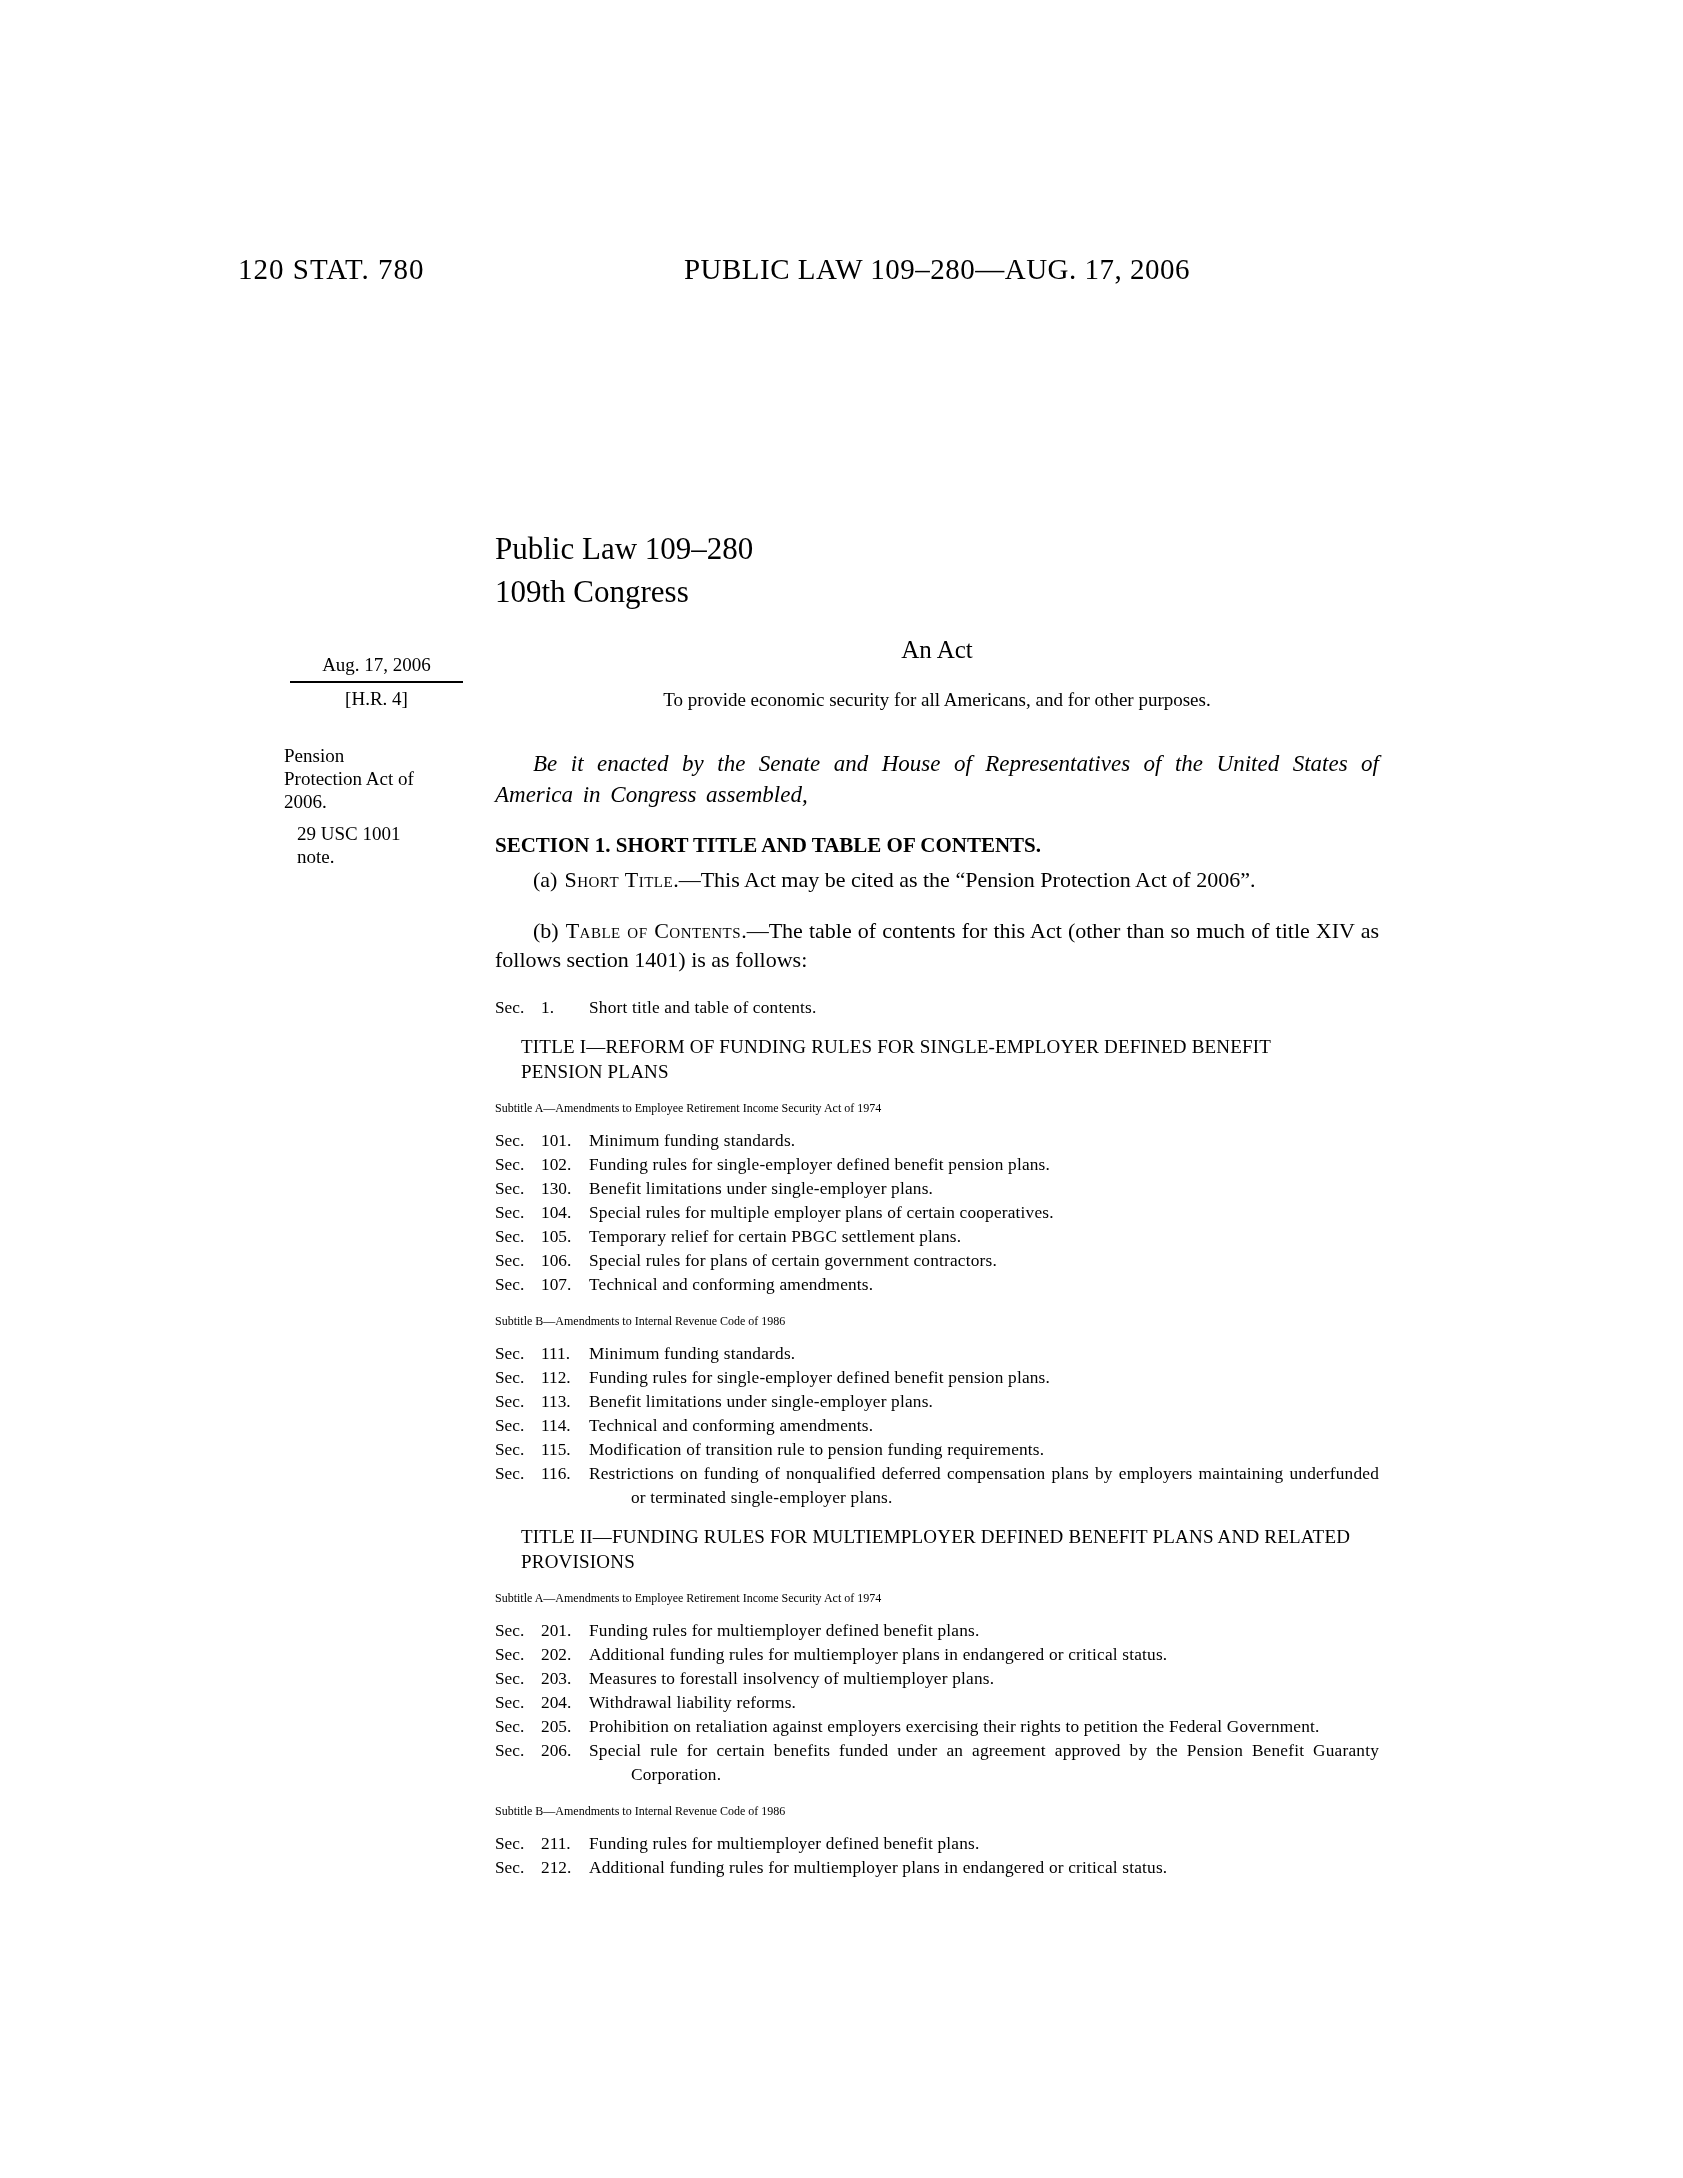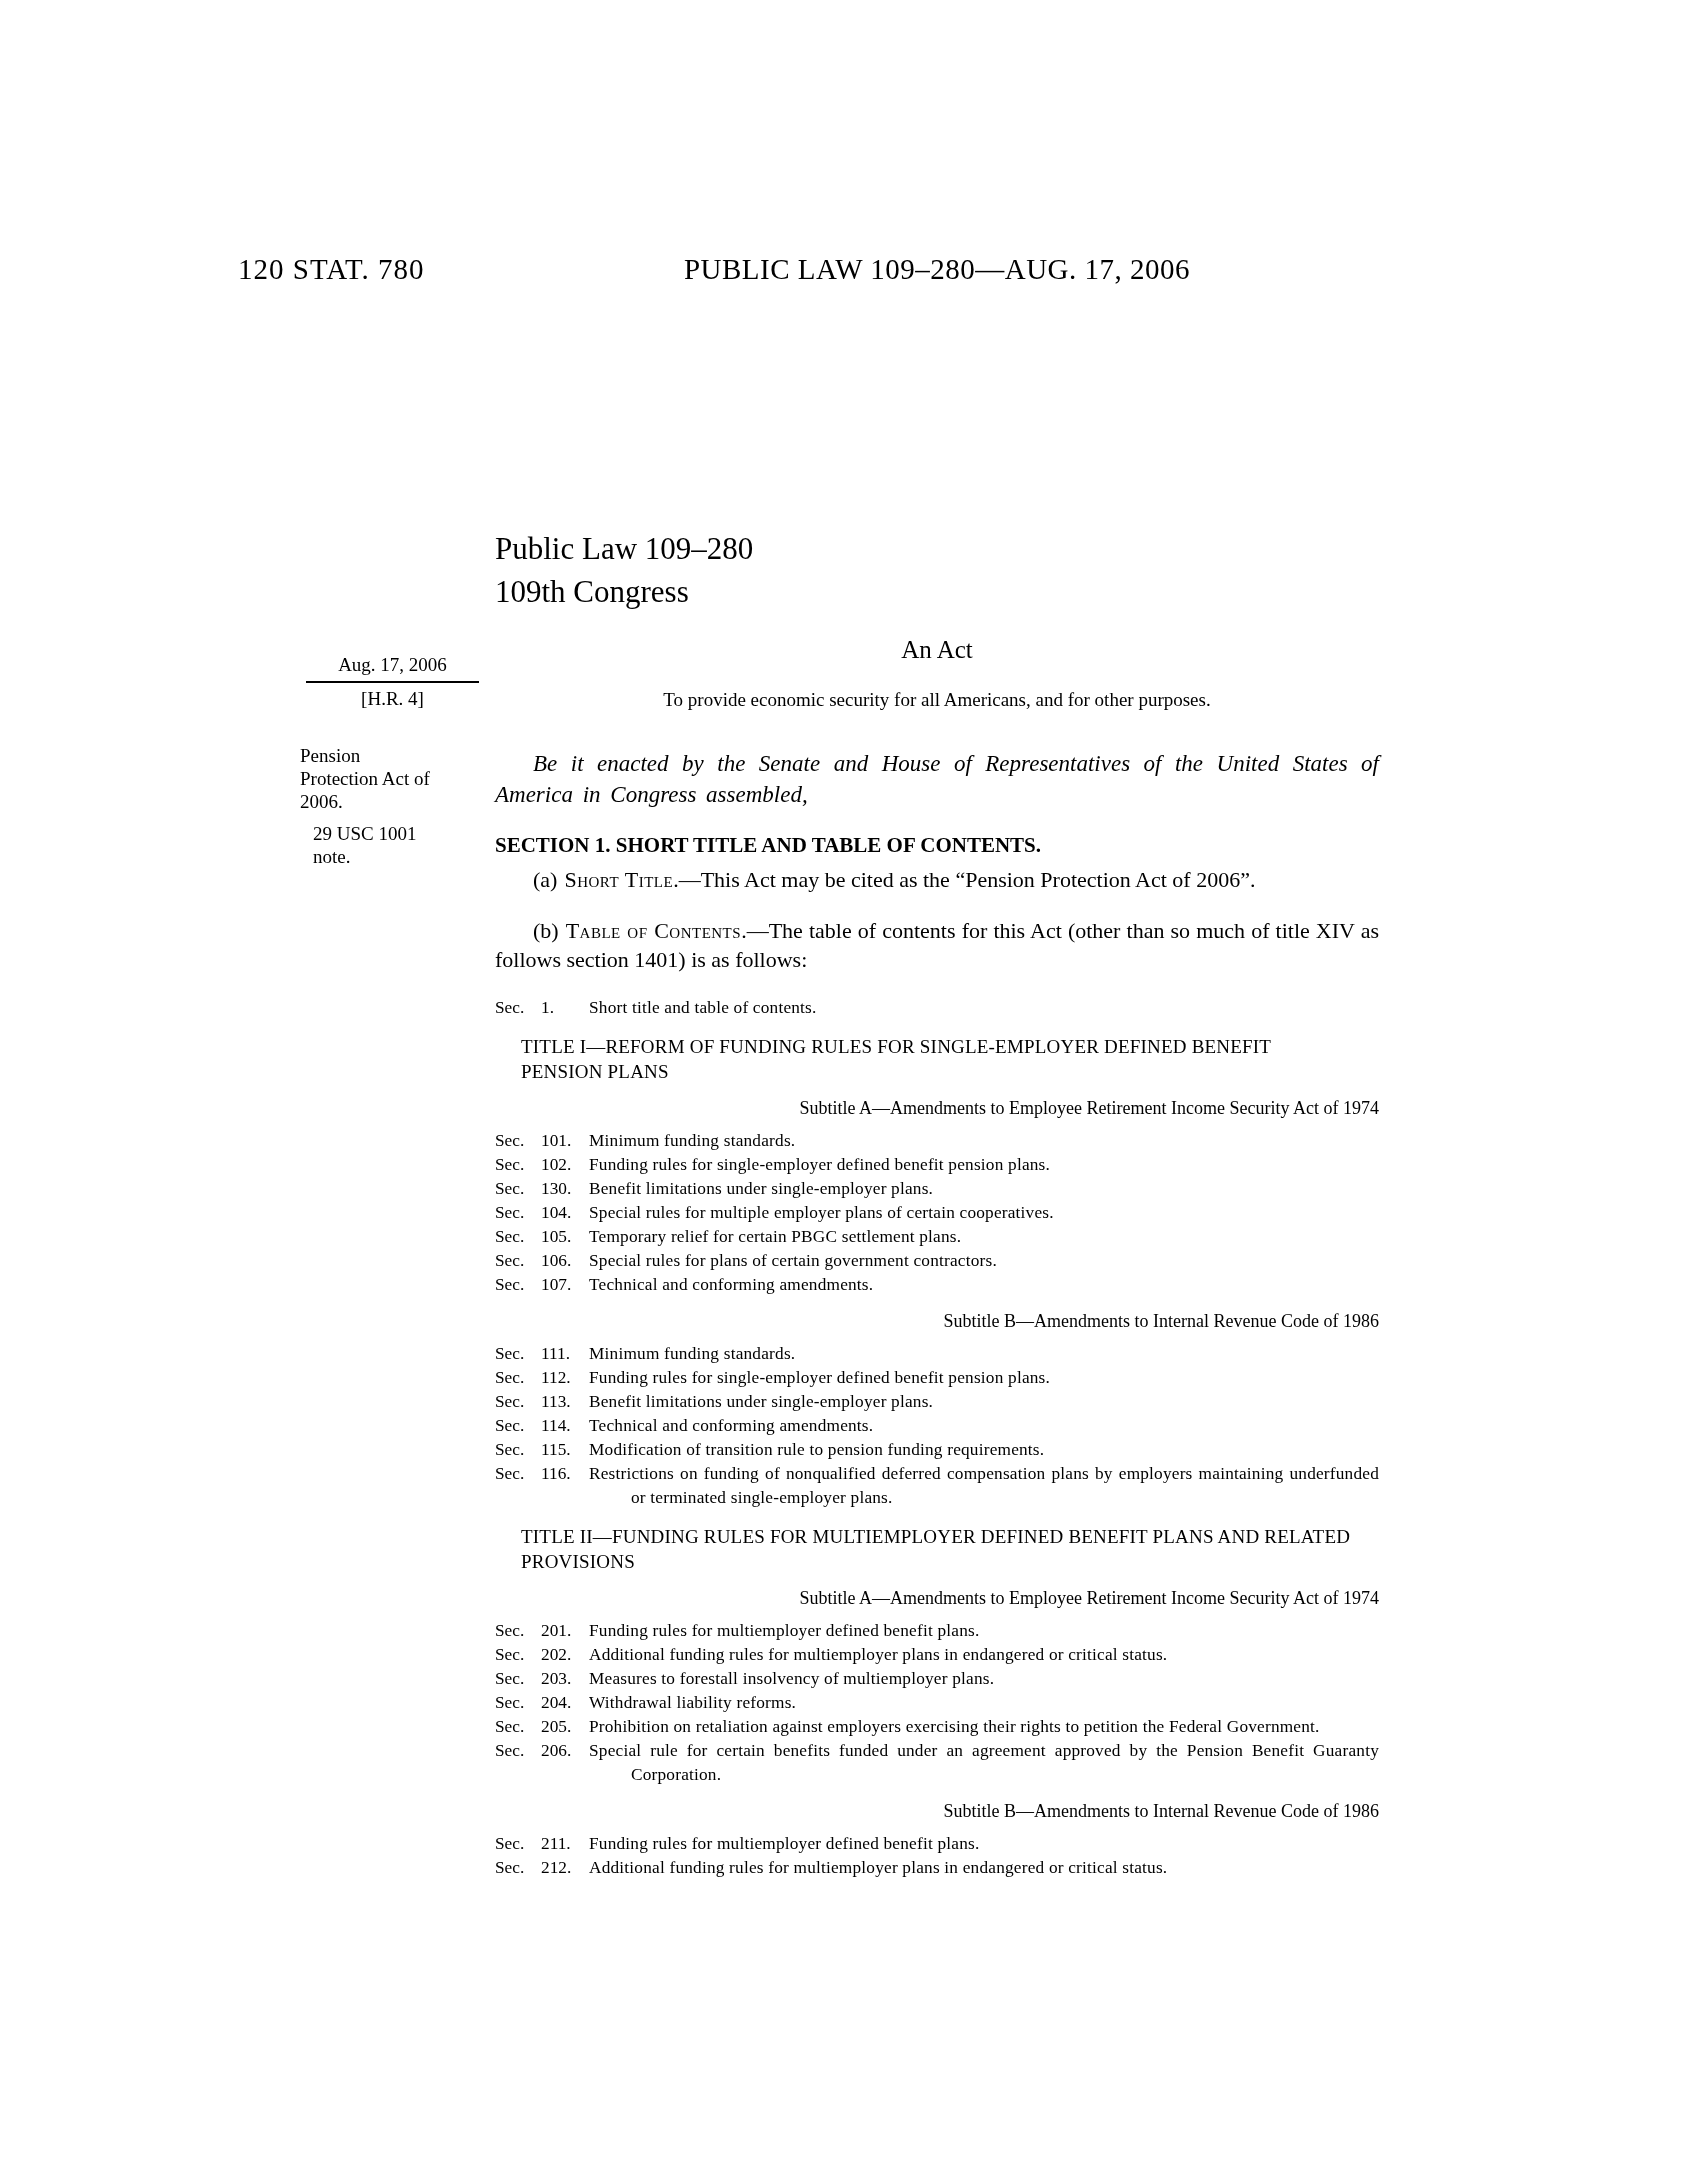--- a/index.html
+++ b/index.html
@@ -15,21 +15,21 @@
   .stat-number {
     position: absolute; left: 238px; top: 0;
     font-size: 29px; letter-spacing: 1px; white-space: nowrap;
   }
   .law-running-title {
     position: absolute; left: 495px; top: 0; width: 884px;
     text-align: center; font-size: 29px; letter-spacing: 0.5px; white-space: nowrap;
   }
 
   
-  .margin-note { position: absolute; font-size: 19px; line-height: 23px; margin-left: 16px; }
+  .margin-note { position: absolute; font-size: 19px; line-height: 23px; }
   .note-date-block { left: 290px; top: 653px; width: 173px; text-align: center; }
   .note-date { padding-bottom: 5px; border-bottom: 2px solid #000; }
   .note-bill { padding-top: 4px; }
   .note-short-title { left: 284px; top: 744px; width: 139px; }
   .note-usc { left: 297px; top: 822px; width: 114px; }
 
   
   .content { position: absolute; left: 495px; top: 530px; width: 884px; }
 
   .law-number { font-size: 31px; line-height: 38px; font-weight: normal; margin: 0; }
@@ -55,21 +55,21 @@
   
   .toc { margin-top: 13px; font-size: 17.3px; line-height: 24px; }
   .toc-sec { display: flex; }
   .toc-sec-label { width: 46px; flex-shrink: 0; }
   .toc-sec-num   { width: 48px; flex-shrink: 0; }
   .toc-sec-text  { flex: 1; text-align: justify; padding-left: 42px; text-indent: -42px; letter-spacing: 0.2px; }
   .toc-title {
     text-align: left; font-size: 19px; line-height: 25px;
     max-width: 832px; margin: 14px auto 11px auto; letter-spacing: 0.2px;
   }
-  .toc-subtitle { text-align: right; font-size: 18px; line-height: 24px; margin: 12px 0 9px 0; }
+  .toc-subtitle { text-align: left; font-size: 12px; line-height: 24px; margin: 12px 0 9px 0; }
 </style>
 </head>
 <body>
 
 <div class="running-header">
   <div class="stat-number">120 STAT. 780</div>
   <div class="law-running-title">PUBLIC LAW 109–280—AUG. 17, 2006</div>
 </div>
 
 <div class="margin-note note-date-block">

